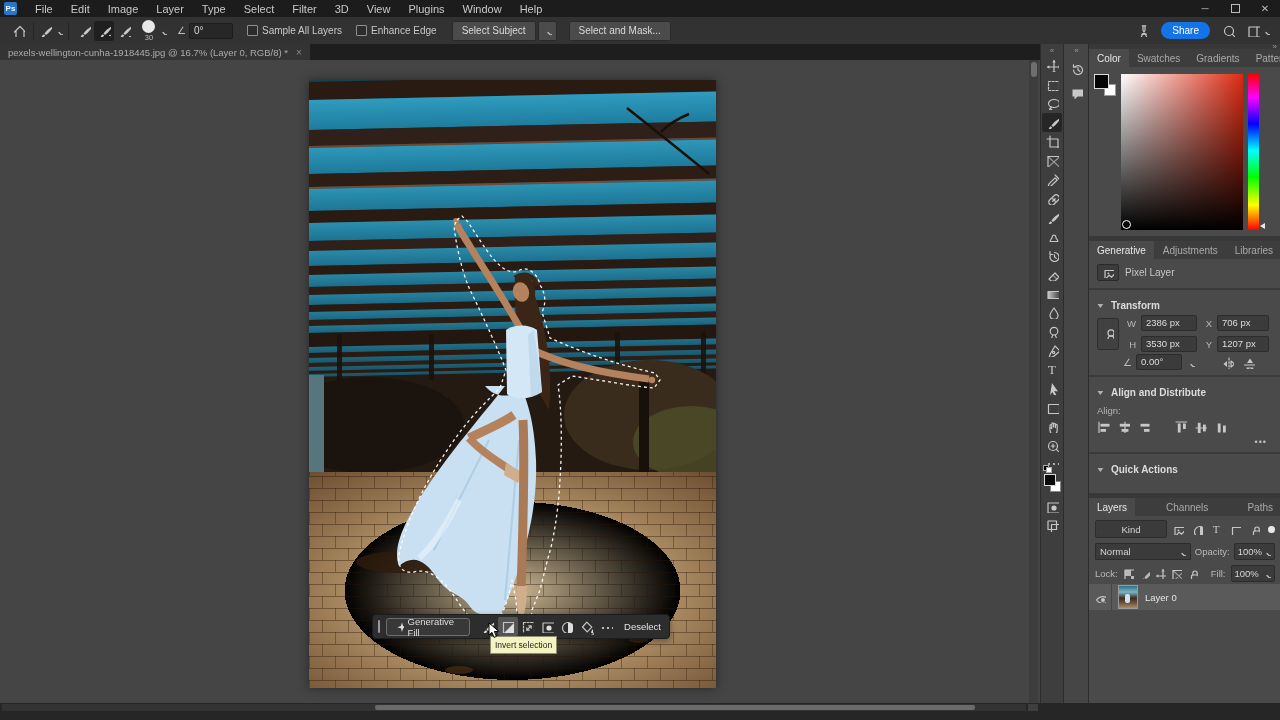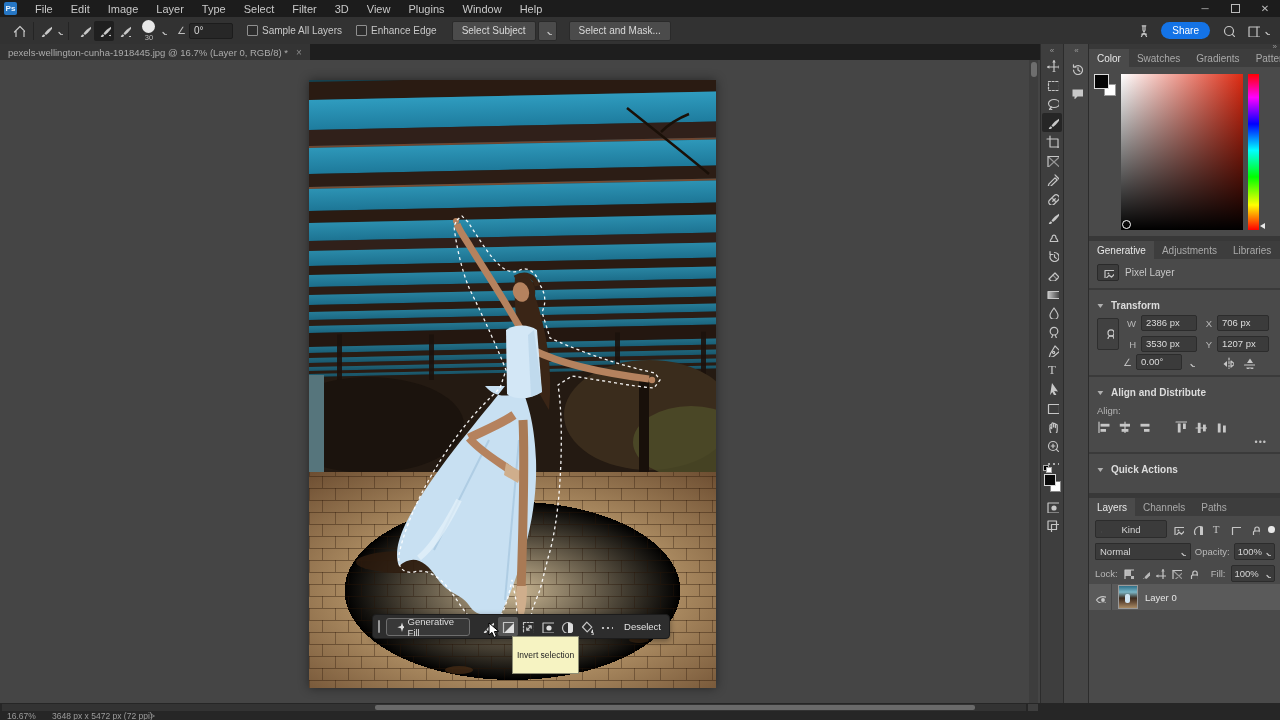--- a/index.html
+++ b/index.html
@@ -51,22 +51,22 @@
 
   
   #taskbar{left:372px;top:554px;width:296px;height:23px;background:#2d2d2d;border:1px solid #1c1c1c;border-radius:4px;
            display:flex;align-items:center;font-size:9.5px;color:#dedede;box-shadow:0 2px 6px rgba(0,0,0,.4);}
   .tb-handle{width:2px;height:13px;background:#9a9a9a;border-radius:1px;margin:0 6px 0 5px;}
   .tb-gf{display:flex;align-items:center;gap:4px;border:1px solid #6e6e6e;border-radius:3px;height:16px;padding:0 7px;background:#383838;}
   .tb-icon{width:22px;height:19px;display:flex;align-items:center;justify-content:center;border-radius:2px;position:relative;}
   .tb-icon.hover{background:#555;}
   .tb-corner{position:absolute;right:2px;bottom:1px;width:0;height:0;border-left:3px solid transparent;border-bottom:3px solid #9a9a9a;}
   .tb-deselect{padding:0 8px;color:#e2e2e2;}
-  #tooltip{left:512px;top:576px;height:12px;background:#f6f3c2;border:1px solid #8d8d74;color:#222;
-           font-size:8.5px;display:flex;align-items:center;padding:12px 4px;}
+  #tooltip{left:490px;top:576px;height:12px;background:#f6f3c2;border:1px solid #8d8d74;color:#222;
+           font-size:8.5px;display:flex;align-items:center;padding:2px 4px;}
   #cursor{left:488px;top:562px;}
 
   
   #bottombar{left:0;top:703px;width:1280px;height:17px;background:#262626;}
   #hscroll{left:2px;top:704px;width:1024px;height:7px;background:#333333;}
   #hthumb{left:375px;top:705px;width:600px;height:5px;background:#6a6a6a;border-radius:2px;}
   #scrollcorner{left:1028px;top:704px;width:10px;height:7px;background:#3e3e3e;}
   #statusbar{left:0;top:711px;width:1280px;height:9px;font-size:8.5px;color:#9c9c9c;display:flex;align-items:center;}
   #status-zoom{position:absolute;left:7px;}
   #status-doc{position:absolute;left:52px;}
@@ -87,21 +87,21 @@
 
   
   #minicol{left:1063px;top:44px;width:25px;height:659px;background:#464646;border-left:1px solid #2c2c2c;}
   .mini-ic{width:25px;height:24px;display:flex;align-items:center;justify-content:center;}
 
   
   #panels{left:1088px;top:44px;width:192px;height:659px;background:#4a4a4a;border-left:1px solid #2c2c2c;
           font-size:10px;color:#c8c8c8;}
   .pgroup-strip{height:5px;background:#383838;position:relative;}
   .expand-chev{position:absolute;right:4px;top:-2px;font-size:8px;color:#9a9a9a;}
-  .ptabs{height:18px;background:#3d3d3d;display:flex;align-items:flex-end;}
+  .ptabs{height:18px;background:#3d3d3d;display:flex;align-items:flex-end;justify-content:space-between;}
   .ptab{padding:0 8px;height:18px;display:flex;align-items:center;color:#a9a9a9;font-size:10px;}
   .ptab.active{background:#4a4a4a;color:#e8e8e8;}
   .pdivider{height:2px;background:#3a3a3a;margin:5px 0;}
 
   
   #color-content{display:flex;padding:7px 5px 6px 5px;gap:5px;}
   .cswatches{position:relative;width:22px;height:22px;}
   .cswatches .b2{position:absolute;left:10px;top:10px;width:10px;height:10px;background:#fff;border:1px solid #999;}
   .cswatches .b1{position:absolute;left:0;top:0;width:13px;height:13px;background:#050505;border:1px solid #dcdcdc;}
   #satsquare{position:relative;width:122px;height:156px;
@@ -980,19 +980,14 @@
     <span class="layer-thumb"></span>
     <span class="layer-name">Layer 0</span>
   </div>
   <div class="panel-gap-bottom"></div>
 </div>
 
 <div id="bottombar" class="abs"></div>
 <div id="hscroll" class="abs"></div>
 <div id="hthumb" class="abs"></div>
 <div id="scrollcorner" class="abs"></div>
-<div id="statusbar" class="abs">
-  <span id="status-zoom">16.67%</span>
-  <span id="status-doc">3648 px x 5472 px (72 ppi)</span>
-  <span id="status-chev">&gt;</span>
+
 </div>
 
-</div>
-
 </body></html>

